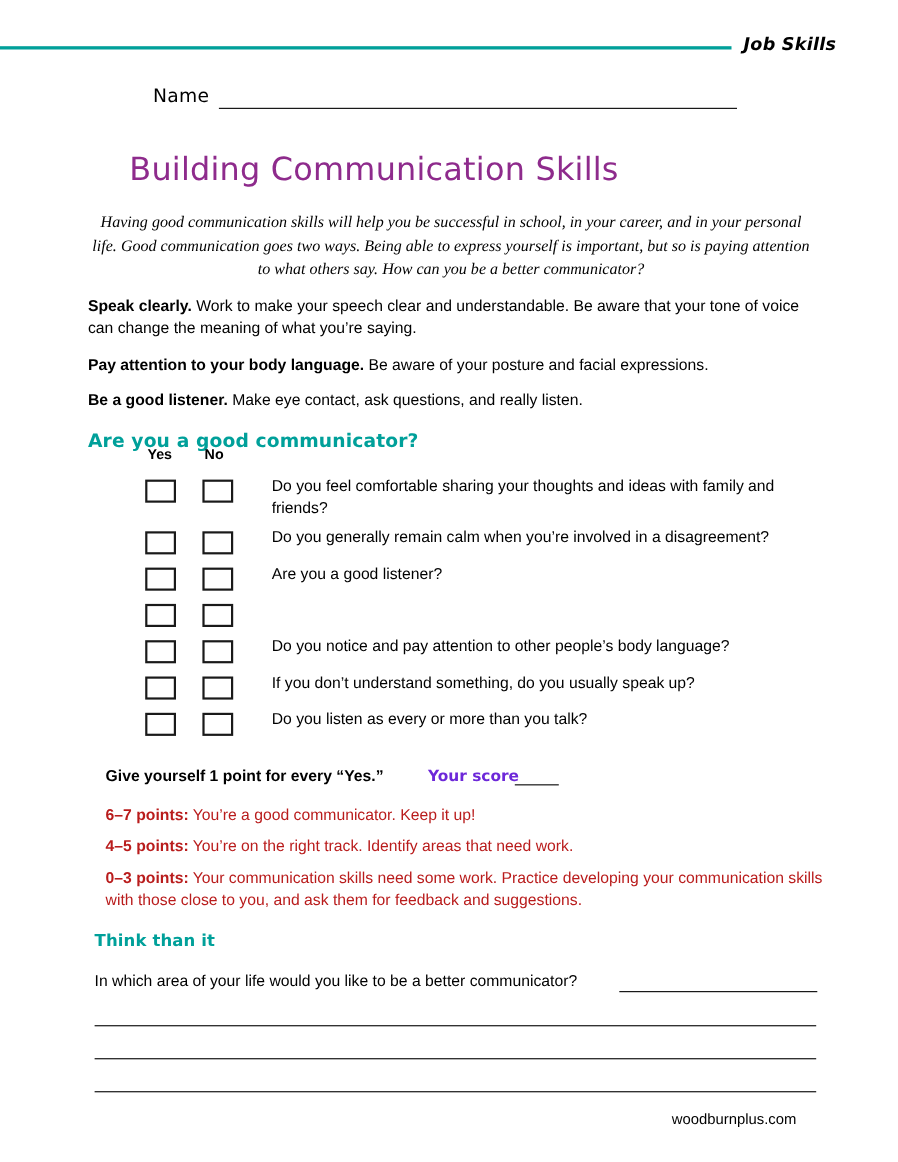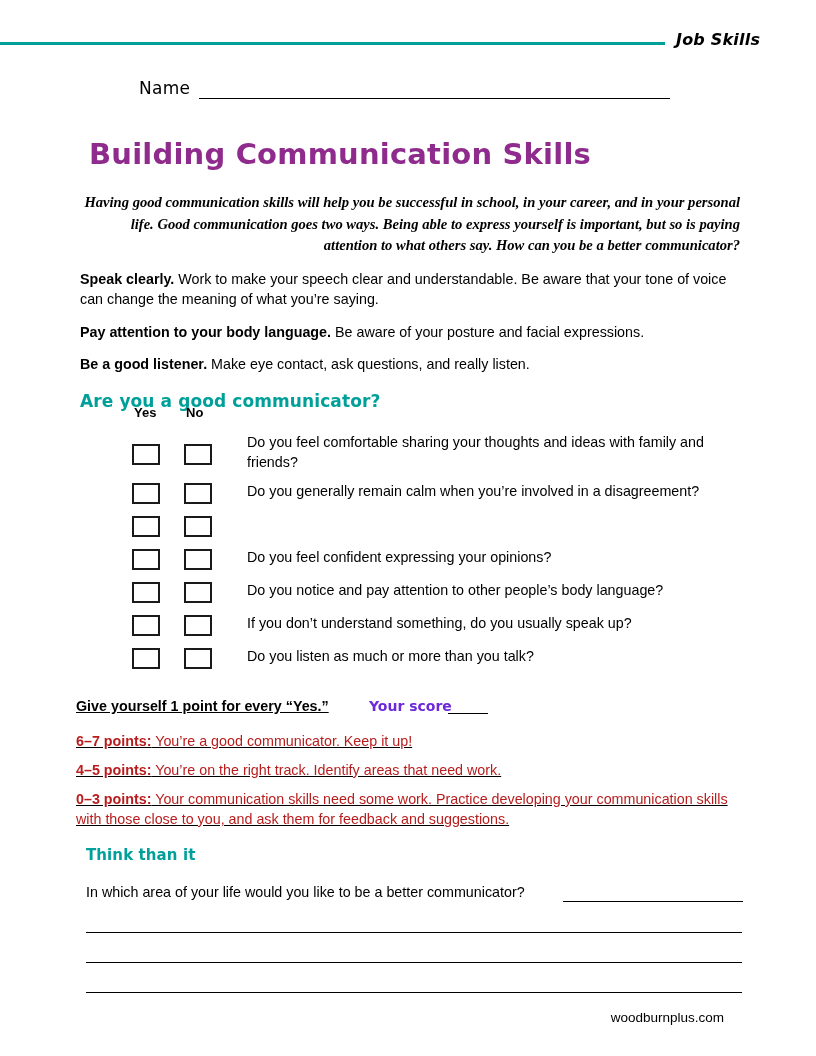--- a/index.html
+++ b/index.html
@@ -78,41 +78,40 @@
 
   
   .title {
     position: absolute;
     left: 0;
     top: 137px;
     width: 680px;
     text-align: center;
     font-family: "DejaVu Sans", sans-serif;
     font-size: 29px;
-    font-weight: bold;
+    font-weight: normal;
     letter-spacing: 0.2px;
     color: #8e2b8c;
   }
 
   
   .content {
     position: absolute;
     left: 80px;
     top: 192px;
     width: 660px;
   }
   .intro {
     font-family: "Liberation Serif", serif;
     font-style: italic;
     font-size: 14.6px;
     line-height: 21.5px;
     color: #000;
     margin: 0 0 9px 0;
-    text-align: right;
-    font-weight: bold;
+    text-align: center;
   }
   .tip {
     font-size: 14.3px;
     line-height: 20.5px;
     margin: 12px 0 8px 0;
     color: #000;
   }
   .tip b {
     font-weight: bold;
   }
@@ -142,21 +141,21 @@
     top: 0;
     font-size: 13px;
     font-weight: bold;
     color: #000;
   }
   .quiz-head .col-yes { left: 4px; }
   .quiz-head .col-no  { left: 56px; }
 
   .qrow {
     display: flex;
-    align-items: center;
+    align-items: flex-start;
     margin-top: 8px;
   }
   .qrow.tight { margin-top: 9px; }
   .cb-cell {
     width: 52px;
     flex: 0 0 52px;
     padding-top: 3px;
   }
   .checkbox {
     display: block;
@@ -171,24 +170,23 @@
     flex: 1 1 auto;
     font-size: 14.3px;
     line-height: 19.5px;
     padding-left: 13px;
     color: #000;
   }
 
   
   .scoring {
     position: absolute;
-    left: 76px;
+    left: 96px;
     top: 698px;
     width: 660px;
-    text-decoration: underline;
   }
   .score-line {
     position: relative;
     height: 24px;
     font-size: 14.3px;
   }
   .score-line .give {
     font-weight: bold;
     color: #000;
   }
@@ -323,30 +321,30 @@
       <div class="qtext">Do you generally remain calm when you’re involved in a disagreement?</div>
     </div>
 
     <div class="qrow tight">
       <div class="cb-cell">
         <span class="checkbox"></span>
       </div>
       <div class="cb-cell">
         <span class="checkbox"></span>
       </div>
+      <div class="qtext">Are you a good listener?</div>
     </div>
 
     <div class="qrow tight">
       <div class="cb-cell">
         <span class="checkbox"></span>
       </div>
       <div class="cb-cell">
         <span class="checkbox"></span>
       </div>
-      <div class="qtext">Do you feel confident expressing your opinions?</div>
     </div>
 
     <div class="qrow tight">
       <div class="cb-cell">
         <span class="checkbox"></span>
       </div>
       <div class="cb-cell">
         <span class="checkbox"></span>
       </div>
       <div class="qtext">Do you notice and pay attention to other people’s body language?</div>
@@ -362,21 +360,21 @@
       <div class="qtext">If you don’t understand something, do you usually speak up?</div>
     </div>
 
     <div class="qrow tight">
       <div class="cb-cell">
         <span class="checkbox"></span>
       </div>
       <div class="cb-cell">
         <span class="checkbox"></span>
       </div>
-      <div class="qtext">Do you listen as much or more than you talk?</div>
+      <div class="qtext">Do you listen as every or more than you talk?</div>
     </div>
   </div>
 
   <div class="scoring">
     <div class="score-line">
       <span class="give">Give yourself 1 point for every “Yes.”</span>
       <span class="your-score">Your score</span>
       <span class="score-blank"></span>
     </div>
 

